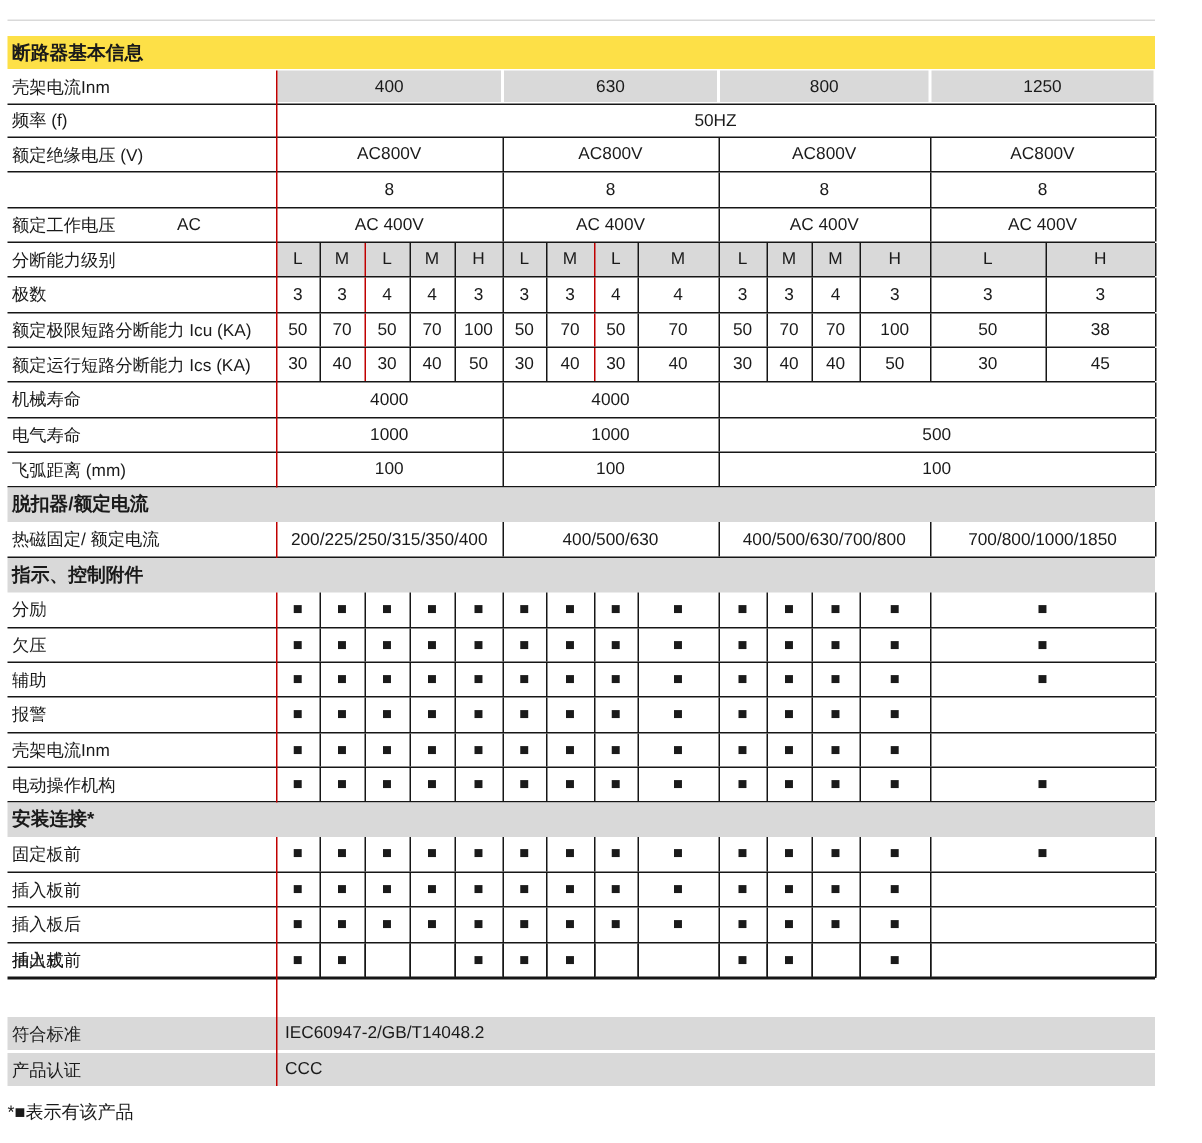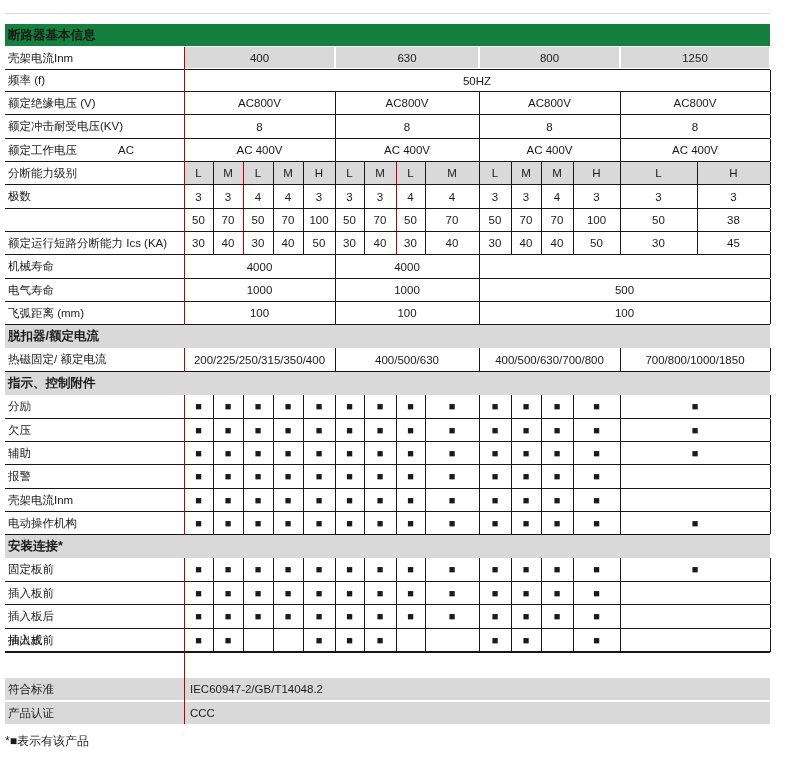--- a/index.html
+++ b/index.html
@@ -22,21 +22,21 @@
   .grayinfo-value{position:absolute;left:185px;top:0;bottom:0;display:flex;align-items:center;font-size:11.5px;}
   .mark{font-size:11px;line-height:1;}
   #footnote{position:absolute;left:5px;top:733px;font-size:12px;}
 </style>
 </head>
 <body>
 
 <div id="page">
   <div class="topline" style="top:13px"></div>
   <div id="table">
-      <div class="bar" style="top: 24px; height: 22px; background: #15803d;">断路器基本信息</div>
+      <div class="bar" style="top: 24px; height: 22px; background: #fde047;">断路器基本信息</div>
       <div class="row bordered" style="top: 47px; height: 23px;">
         <div class="rowlabel">壳架电流Inm</div>
         <div class="graycell" style="left: 180px; width: 149px; top: 0px; height: 21px; background: rgb(217, 217, 217);">400</div>
         <div class="graycell" style="left: 331px; width: 142px; top: 0px; height: 21px; background: rgb(217, 217, 217);">630</div>
         <div class="graycell" style="left: 475px; width: 139px; top: 0px; height: 21px; background: rgb(217, 217, 217);">800</div>
         <div class="graycell" style="left: 616px; width: 148px; top: 0px; height: 21px; background: rgb(217, 217, 217);">1250</div>
       </div>
       <div class="row bordered" style="top: 70px; height: 22px;">
         <div class="rowlabel">频率 (f)</div>
         <div class="cell" style="left: 179px; width: 586px;">50HZ</div>
@@ -47,21 +47,20 @@
         <div class="cell" style="left: 179px; width: 151px;">AC800V</div>
         <div class="cell" style="left: 330px; width: 144px;">AC800V</div>
         <div class="cell" style="left: 474px; width: 141px;">AC800V</div>
         <div class="cell" style="left: 615px; width: 150px;">AC800V</div>
         <div class="vline" style="left: 330px;"></div>
         <div class="vline" style="left: 474px;"></div>
         <div class="vline" style="left: 615px;"></div>
         <div class="vline" style="left: 765px;"></div>
       </div>
       <div class="row bordered" style="top: 115px; height: 24px;">
-        <div class="rowlabel">额定冲击耐受电压(KV)</div>
         <div class="cell" style="left: 179px; width: 151px;">8</div>
         <div class="cell" style="left: 330px; width: 144px;">8</div>
         <div class="cell" style="left: 474px; width: 141px;">8</div>
         <div class="cell" style="left: 615px; width: 150px;">8</div>
         <div class="vline" style="left: 330px;"></div>
         <div class="vline" style="left: 474px;"></div>
         <div class="vline" style="left: 615px;"></div>
         <div class="vline" style="left: 765px;"></div>
       </div>
       <div class="row bordered" style="top: 139px; height: 23px;">
@@ -136,20 +135,21 @@
         <div class="vline" style="left: 420px;"></div>
         <div class="vline" style="left: 474px;"></div>
         <div class="vline" style="left: 506px;"></div>
         <div class="vline" style="left: 536px;"></div>
         <div class="vline" style="left: 568px;"></div>
         <div class="vline" style="left: 615px;"></div>
         <div class="vline" style="left: 692px;"></div>
         <div class="vline" style="left: 765px;"></div>
       </div>
       <div class="row bordered" style="top: 209px; height: 23px;">
+        <div class="rowlabel">额定极限短路分断能力 Icu (KA)</div>
         <div class="cell" style="left: 179px; width: 29px;">50</div>
         <div class="cell" style="left: 208px; width: 30px;">70</div>
         <div class="cell" style="left: 238px; width: 30px;">50</div>
         <div class="cell" style="left: 268px; width: 30px;">70</div>
         <div class="cell" style="left: 298px; width: 32px;">100</div>
         <div class="cell" style="left: 330px; width: 29px;">50</div>
         <div class="cell" style="left: 359px; width: 32px;">70</div>
         <div class="cell" style="left: 391px; width: 29px;">50</div>
         <div class="cell" style="left: 420px; width: 54px;">70</div>
         <div class="cell" style="left: 474px; width: 32px;">50</div>

